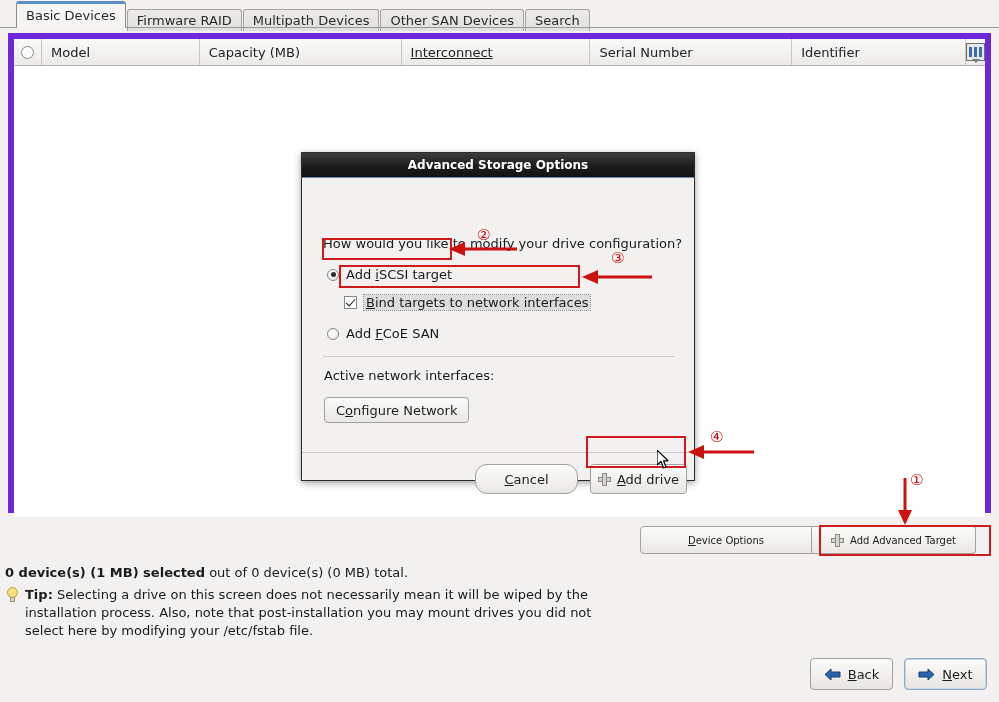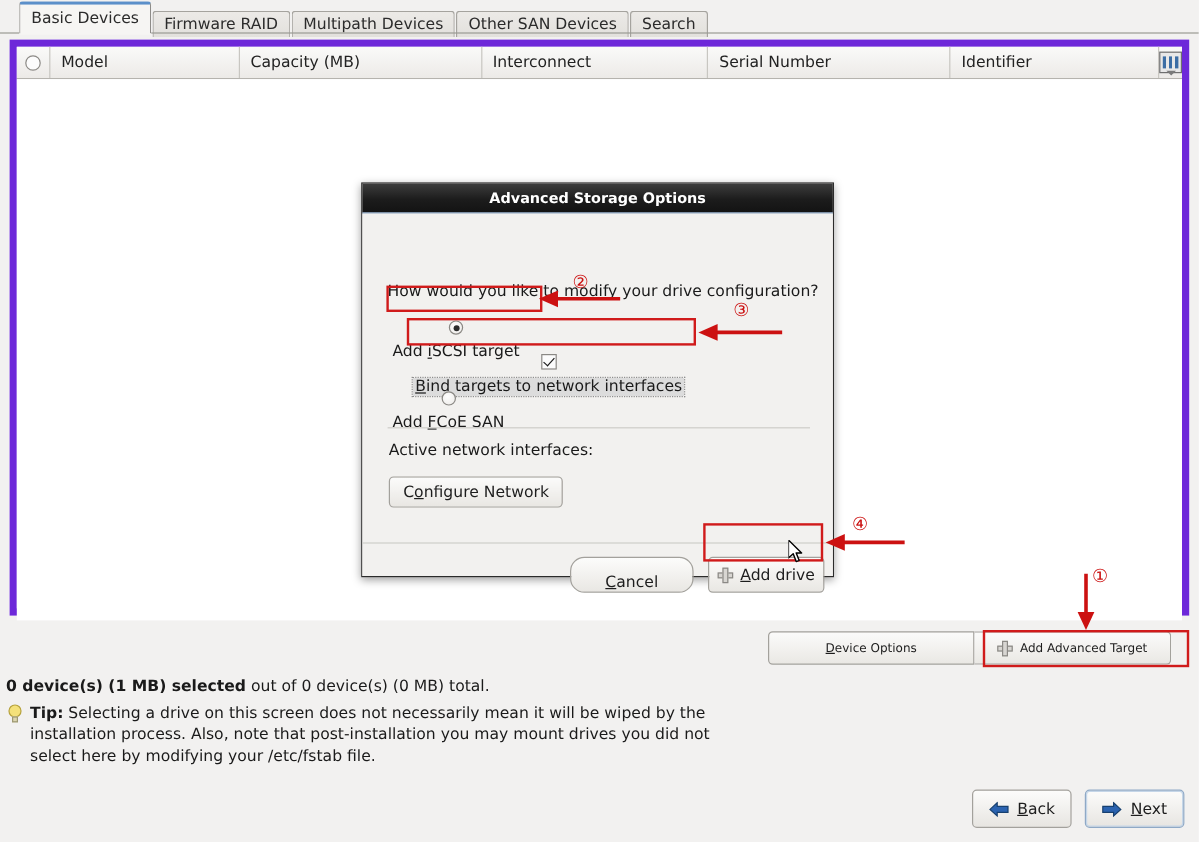--- a/index.html
+++ b/index.html
@@ -95,21 +95,21 @@
     font-size: 13px;
     color: #222;
     box-sizing: border-box;
     padding-left: 9px;
     height: 26px;
     white-space: nowrap;
   }
   .colh.select { width: 28px; padding-left: 0; justify-content: center; }
   .colh.model { width: 158px; }
   .colh.capacity { width: 202px; }
-  .colh.interconnect { width: 189px; }
+  .colh.interconnect { width: 189px; text-decoration: underline; }
   .colh.serial { width: 202px; }
   .colh.identifier { width: 174px; text-align: center; }
   .colh.chooser { flex: 1; border-right: none; justify-content: center; padding-left: 0; }
 
   .hdr-radio {
     width: 11px; height: 11px;
     border: 1px solid #8c8a86;
     border-radius: 50%;
     background: #fcfcfc;
     display: inline-block;
@@ -294,21 +294,20 @@
     white-space: nowrap;
   }
   .opt-row {
     position: absolute;
     display: flex;
     align-items: center;
     gap: 7px;
     font-size: 13px;
     color: #1a1a1a;
     white-space: nowrap;
-    flex-direction: column;
   }
   .opt-iscsi { left: 25px; top: 89px; }
   .opt-bind  { left: 42px; top: 117px; }
   .opt-fcoe  { left: 25px; top: 148px; }
 
   .radio {
     width: 12px; height: 12px;
     border-radius: 50%;
     border: 1px solid #8a8884;
     background: radial-gradient(circle at 40% 35%, #ffffff 0%, #ebe9e6 100%);
@@ -383,21 +382,21 @@
   .dlg-cancel {
     position: absolute;
     left: 173px; top: 286px;
     width: 103px; height: 30px;
     border: 1px solid #a3a19c;
     border-radius: 12px;
     background: linear-gradient(to bottom, #fcfcfb 0%, #e9e7e3 100%);
     font-size: 13px;
     color: #1d1d1d;
     display: flex;
-    align-items: flex-end;
+    align-items: center;
     justify-content: center;
     box-sizing: border-box;
   }
   .dlg-adddrive {
     position: absolute;
     left: 288px; top: 286px;
     width: 97px; height: 30px;
     border: 1px solid #a3a19c;
     border-radius: 4px;
     background: linear-gradient(to bottom, #fcfcfb 0%, #e9e7e3 100%);

